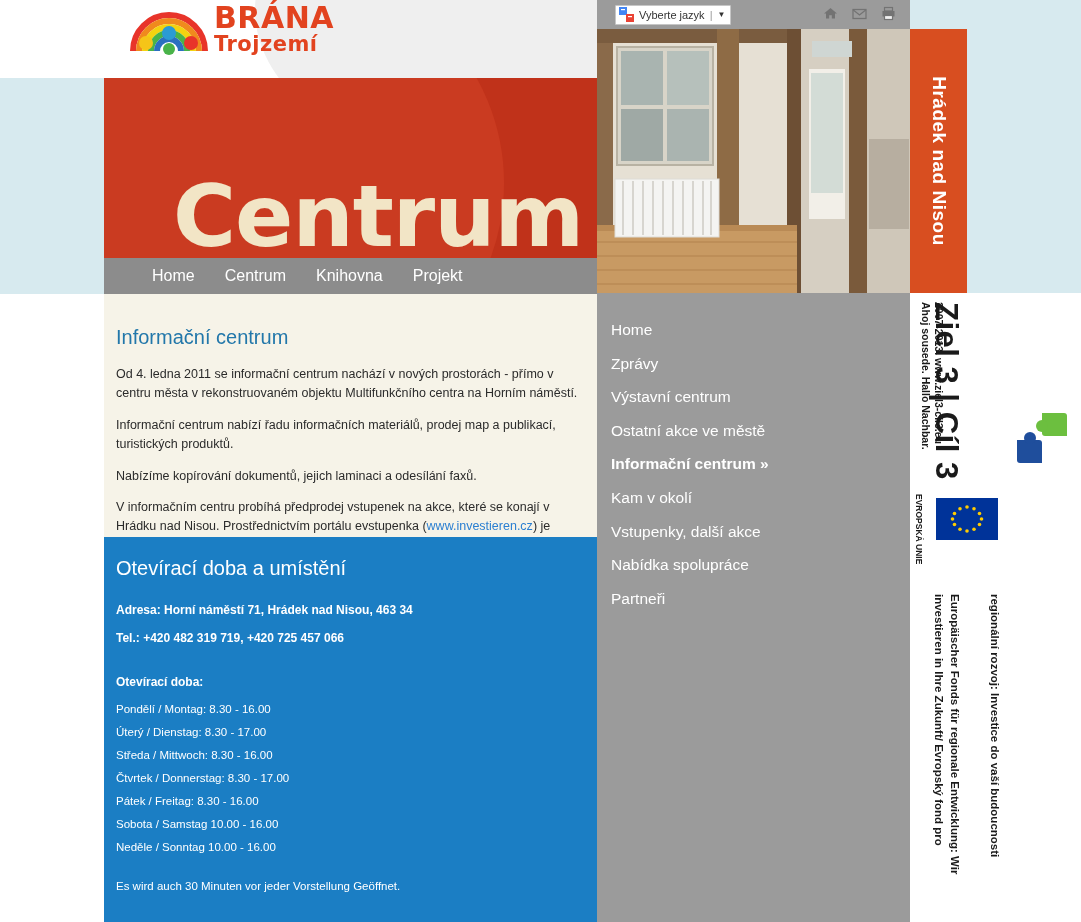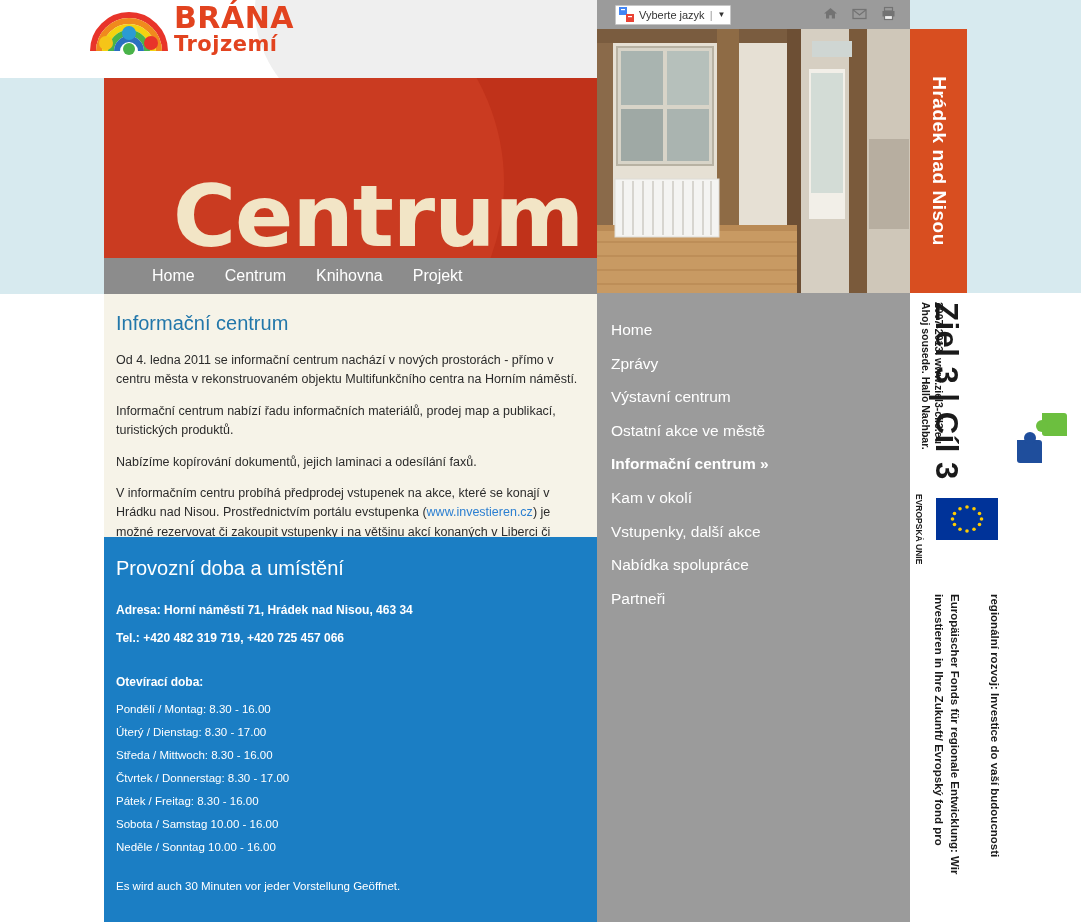--- a/index.html
+++ b/index.html
@@ -30,24 +30,25 @@
     position: absolute;
     left: 255px; top: -140px;
     width: 440px; height: 300px;
     border-radius: 50%;
     background: #efefef;
   }
 
   
   .logo {
     position: absolute;
-    left: 88px; top: 2px;
+    left: 104px; top: 2px;
     width: 230px; height: 54px;
     display: flex;
     align-items: center;
+    justify-content: flex-end;
   }
   .logo-mark {
     position: relative;
     width: 82px; height: 52px;
   }
   .logo-text {
     margin-left: 4px;
     line-height: 1;
   }
   .logo-title {
@@ -137,21 +138,21 @@
     position: absolute;
     left: 104px; top: 294px;
     width: 493px; height: 628px;
     background: #ffffff;
   }
   .info-box {
     position: absolute;
     left: 0; top: 0;
     width: 493px; height: 243px;
     background: #f6f3e8;
-    padding: 18px 18px 0 12px;
+    padding: 32px 18px 0 12px;
   }
   .info-title {
     color: #2277aa;
     font-size: 20px;
     font-weight: normal;
     margin: 0 0 16px 0;
   }
   .info-p {
     font-size: 12.5px;
     color: #2b2b2b;
@@ -414,21 +415,21 @@
   <div class="content">
     <div class="info-box">
       <h1 class="info-title">Informační centrum</h1>
       <p class="info-p">Od 4. ledna 2011 se informační centrum nachází v nových prostorách - přímo v centru města v rekonstruovaném objektu Multifunkčního centra na Horním náměstí.</p>
       <p class="info-p">Informační centrum nabízí řadu informačních materiálů, prodej map a publikací, turistických produktů.</p>
       <p class="info-p">Nabízíme kopírování dokumentů, jejich laminaci a odesílání faxů.</p>
       <p class="info-p"><span>V informačním centru probíhá předprodej vstupenek na akce, které se konají v Hrádku nad Nisou. Prostřednictvím portálu evstupenka (</span><a href="#">www.investieren.cz</a><span>) je možné rezervovat či zakoupit vstupenky i na většinu akcí konaných v Liberci či Jablonci nad Nisou.</span></p>
     </div>
 
     <div class="hours-box">
-      <h2 class="hours-title">Provozní doba a umístění</h2>
+      <h2 class="hours-title">Otevírací doba a umístění</h2>
       <div class="hours-line bold"><span>Adresa:</span> <span>Horní náměstí 71, Hrádek nad Nisou, 463 34</span></div>
       <div class="hours-line bold"><span>Tel.:</span> <span>+420 482 319 719, +420 725 457 066</span></div>
       <div class="hours-gap"></div>
       <div class="hours-line bold">Otevírací doba:</div>
       <div class="hours-item">Pondělí / Montag: 8.30 - 16.00</div>
       <div class="hours-item">Úterý / Dienstag: 8.30 - 17.00</div>
       <div class="hours-item">Středa / Mittwoch: 8.30 - 16.00</div>
       <div class="hours-item">Čtvrtek / Donnerstag: 8.30 - 17.00</div>
       <div class="hours-item">Pátek / Freitag: 8.30 - 16.00</div>
       <div class="hours-item">Sobota / Samstag 10.00 - 16.00</div>

